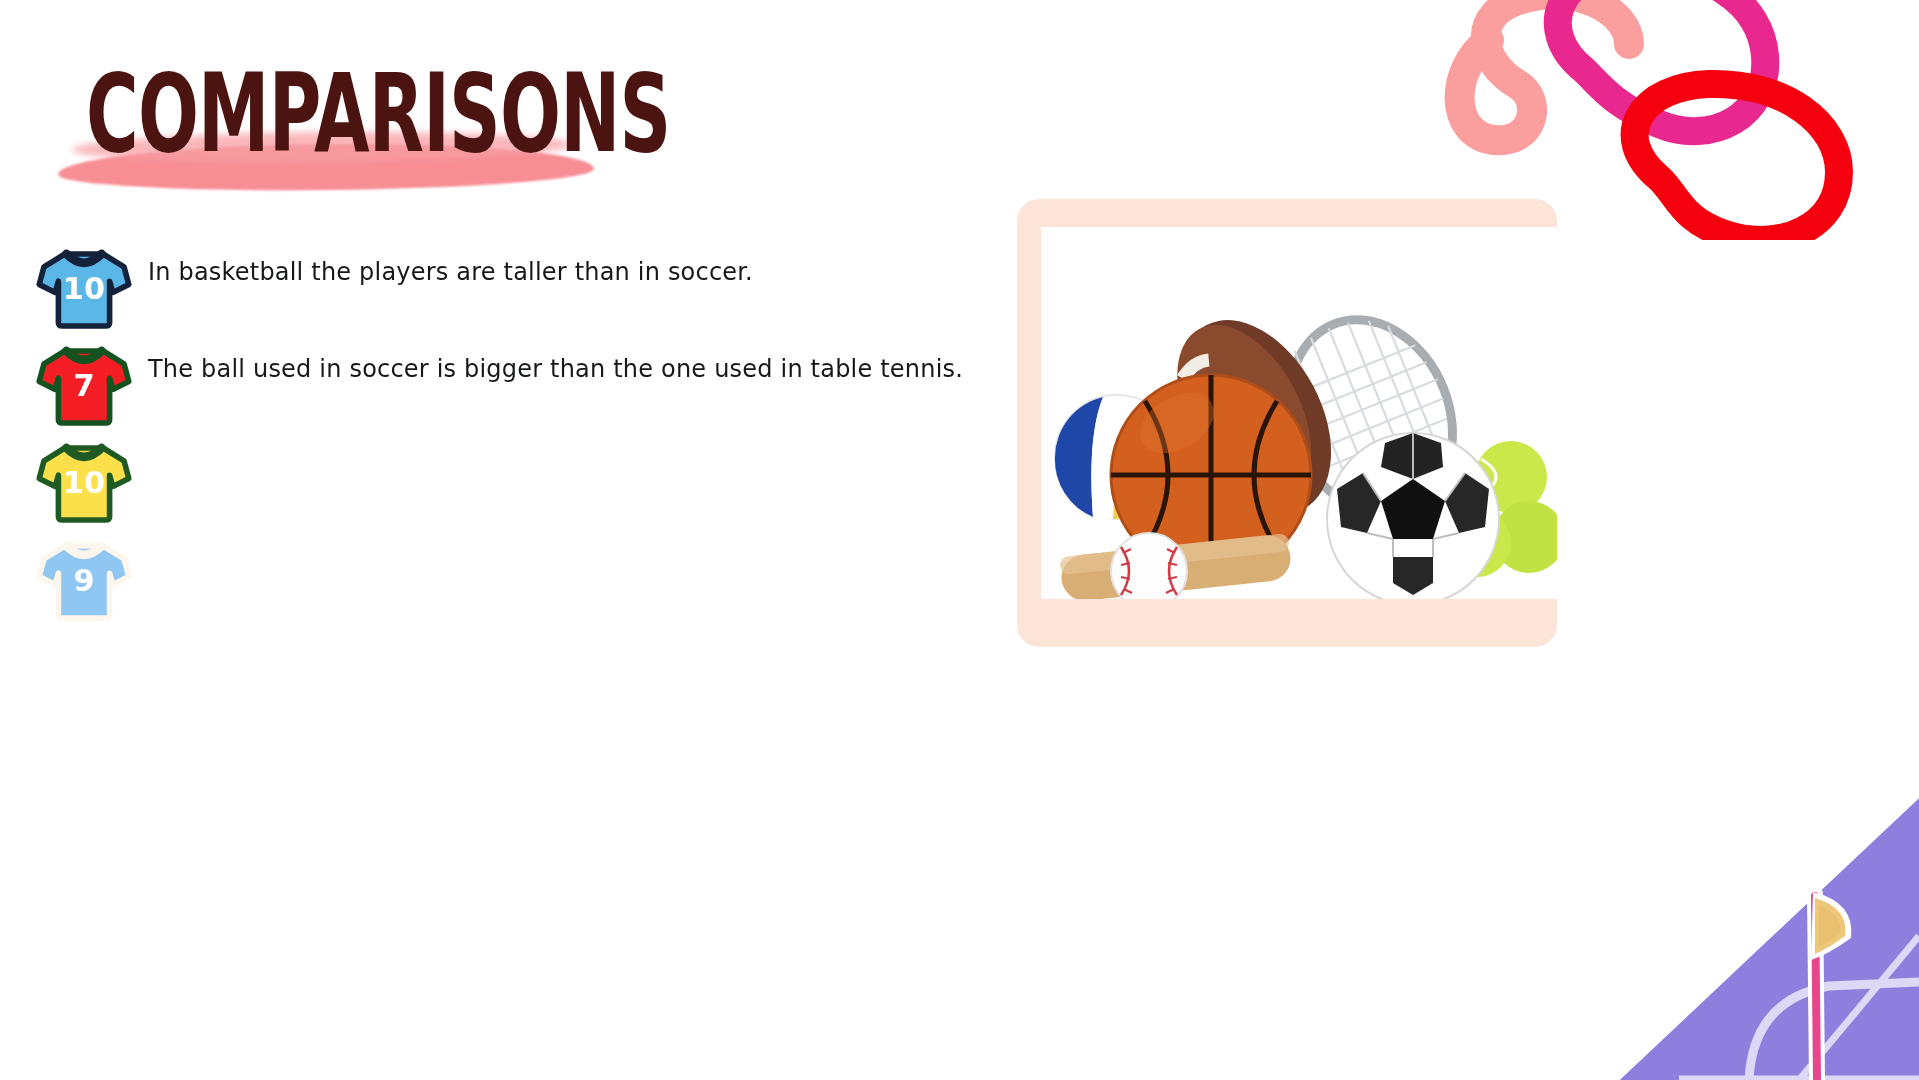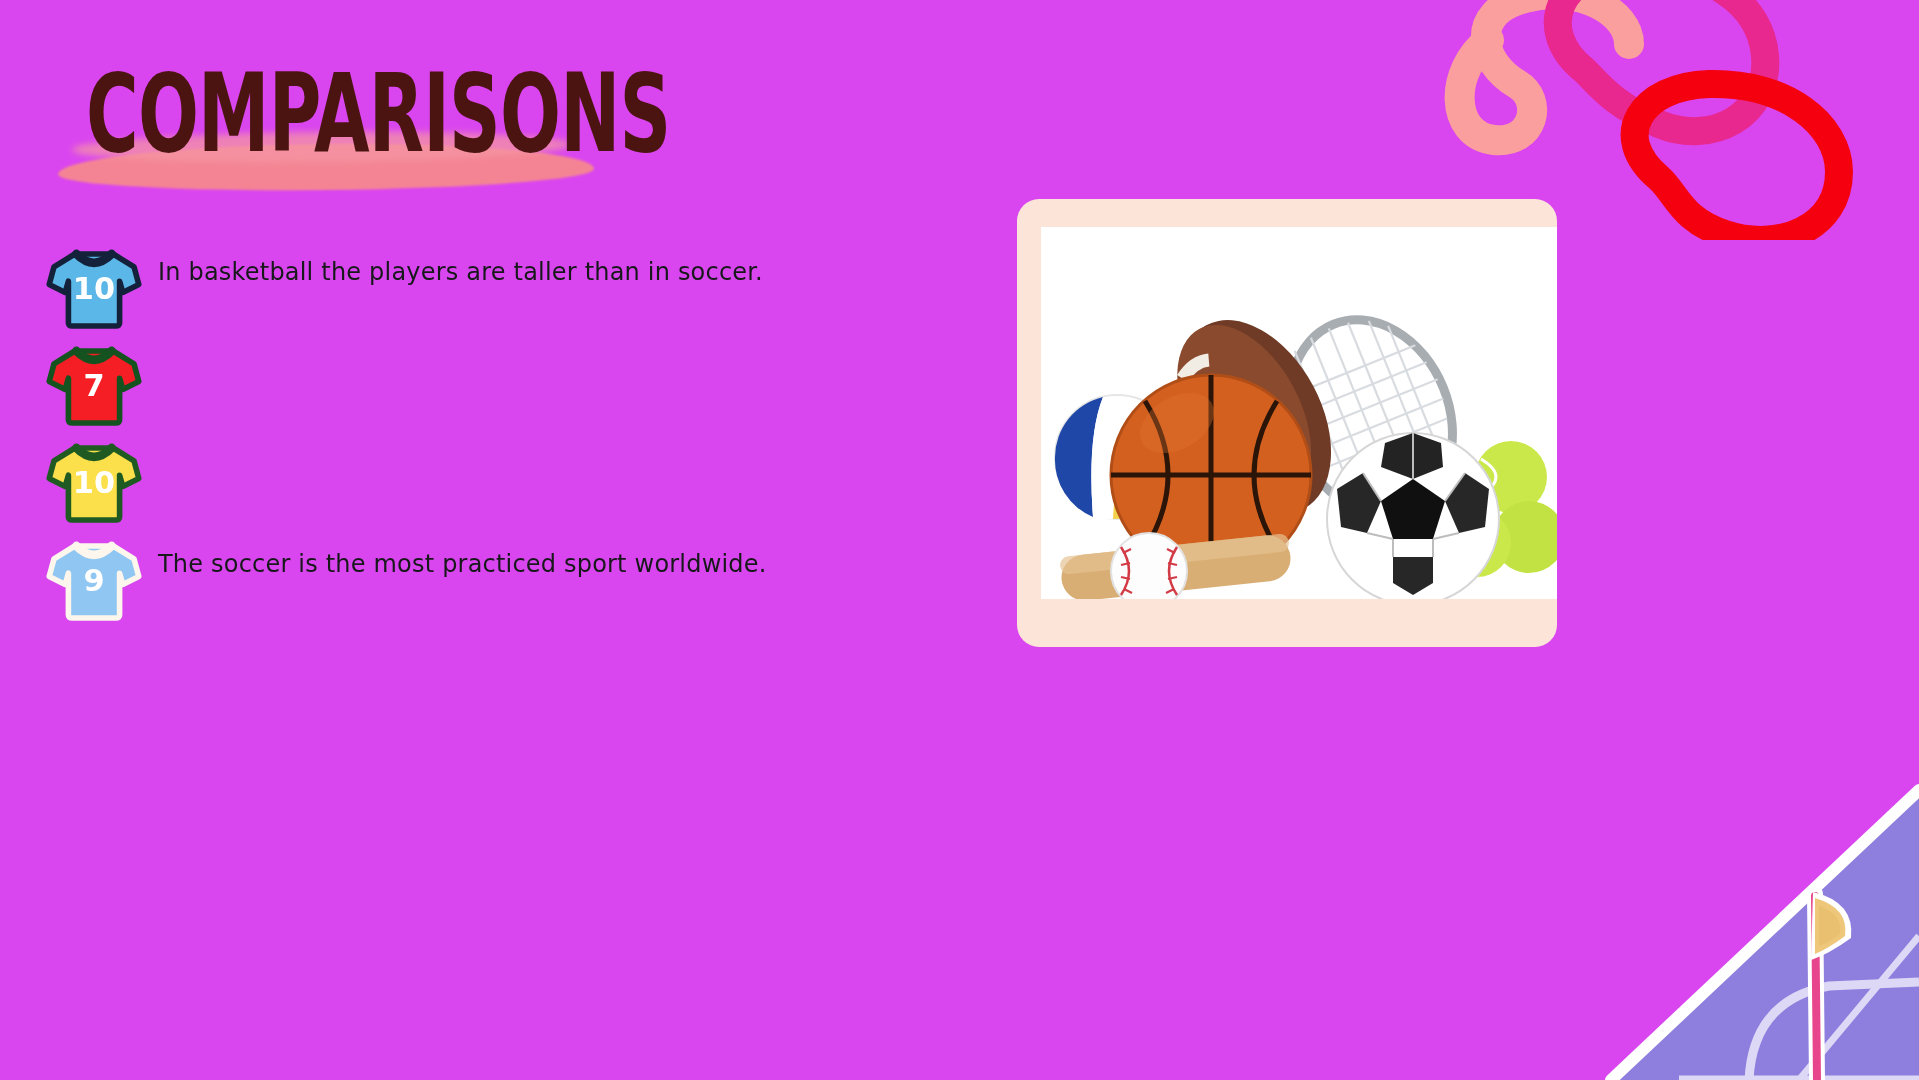--- a/index.html
+++ b/index.html
@@ -5,21 +5,21 @@
   * { margin:0; padding:0; box-sizing:border-box; }
   html,body { width:1919px; height:1080px; overflow:hidden; }
   body {
     background:#F8BFBF;
     font-family:"DejaVu Sans", sans-serif;
     position:relative;
   }
   #slide {
     position:absolute; inset:0;
     width:1919px; height:1080px;
-    background:#d946ef;
+    background:#ffffff;
     overflow:hidden;
   }
 
   
   .squiggles { position:absolute; top:-40px; right:-30px; width:620px; height:280px; pointer-events:none; }
 
   
   .title-wrap { position:absolute; left:86px; top:58px; }
   .title-brush {
     position:absolute; left:-28px; top:86px;
@@ -43,21 +43,21 @@
     line-height:96px;
     letter-spacing:-1px;
     color:#4B1410;
     transform:scaleX(.78) scaleY(1.18);
     transform-origin:left top;
     white-space:nowrap;
   }
 
   
   .bullets {
-    position:absolute; left:46px; top:236px; width:960px;
+    position:absolute; left:36px; top:236px; width:960px;
   }
   .bullet { display:flex; align-items:flex-start; margin-bottom:4px; }
   .jersey-slot { width:108px; flex:0 0 108px; padding-top:10px; }
   .bullet-text {
     font-family:"DejaVu Sans", sans-serif;
     font-size:24px;
     line-height:73px;
     color:#17181A;
     letter-spacing:.2px;
     padding-left:4px;
@@ -118,41 +118,41 @@
     </div>
 
     <div class="bullet">
       <div class="jersey-slot">
         <svg class="jersey" viewBox="0 0 120 104">
           <path d="M36 10 L10 26 L4 48 L24 58 L28 44 L28 96 Q28 100 33 100 L87 100 Q92 100 92 96 L92 44 L96 58 L116 48 L110 26 L84 10 Z" fill="#F41E24" stroke="#14521F" stroke-width="7" stroke-linejoin="round"></path>
           <path d="M38 10 Q60 32 82 10" fill="none" stroke="#14521F" stroke-width="11" stroke-linecap="round"></path>
           <text x="60" y="66" font-family="DejaVu Sans, sans-serif" font-size="38" font-weight="bold" fill="#FFFFFF" text-anchor="middle">7</text>
         </svg>
       </div>
+      <div class="bullet-text">The ball used in soccer is bigger than the one used in table tennis.</div>
     </div>
 
     <div class="bullet">
       <div class="jersey-slot">
         <svg class="jersey" viewBox="0 0 120 104">
           <path d="M36 10 L10 26 L4 48 L24 58 L28 44 L28 96 Q28 100 33 100 L87 100 Q92 100 92 96 L92 44 L96 58 L116 48 L110 26 L84 10 Z" fill="#FBE04C" stroke="#1F5A22" stroke-width="7" stroke-linejoin="round"></path>
           <path d="M38 10 Q60 32 82 10" fill="none" stroke="#1F5A22" stroke-width="11" stroke-linecap="round"></path>
           <text x="60" y="66" font-family="DejaVu Sans, sans-serif" font-size="38" font-weight="bold" fill="#FFFFFF" text-anchor="middle">10</text>
         </svg>
       </div>
     </div>
 
     <div class="bullet">
       <div class="jersey-slot">
         <svg class="jersey" viewBox="0 0 120 104">
           <path d="M36 10 L10 26 L4 48 L24 58 L28 44 L28 96 Q28 100 33 100 L87 100 Q92 100 92 96 L92 44 L96 58 L116 48 L110 26 L84 10 Z" fill="#8FC6F2" stroke="#FDF6EC" stroke-width="7" stroke-linejoin="round"></path>
           <path d="M38 10 Q60 32 82 10" fill="none" stroke="#FDF6EC" stroke-width="11" stroke-linecap="round"></path>
           <text x="60" y="66" font-family="DejaVu Sans, sans-serif" font-size="38" font-weight="bold" fill="#FFFFFF" text-anchor="middle">9</text>
         </svg>
       </div>
-      <div class="bullet-text">The soccer is the most practiced sport worldwide.</div>
     </div>
 
   </div>
 
   <div class="photo-frame">
     <div class="photo-inner">
       <svg class="photo-svg" viewBox="0 0 516 372">
         <rect x="0" y="0" width="516" height="372" fill="#FFFFFF"></rect>
 
         <g>

